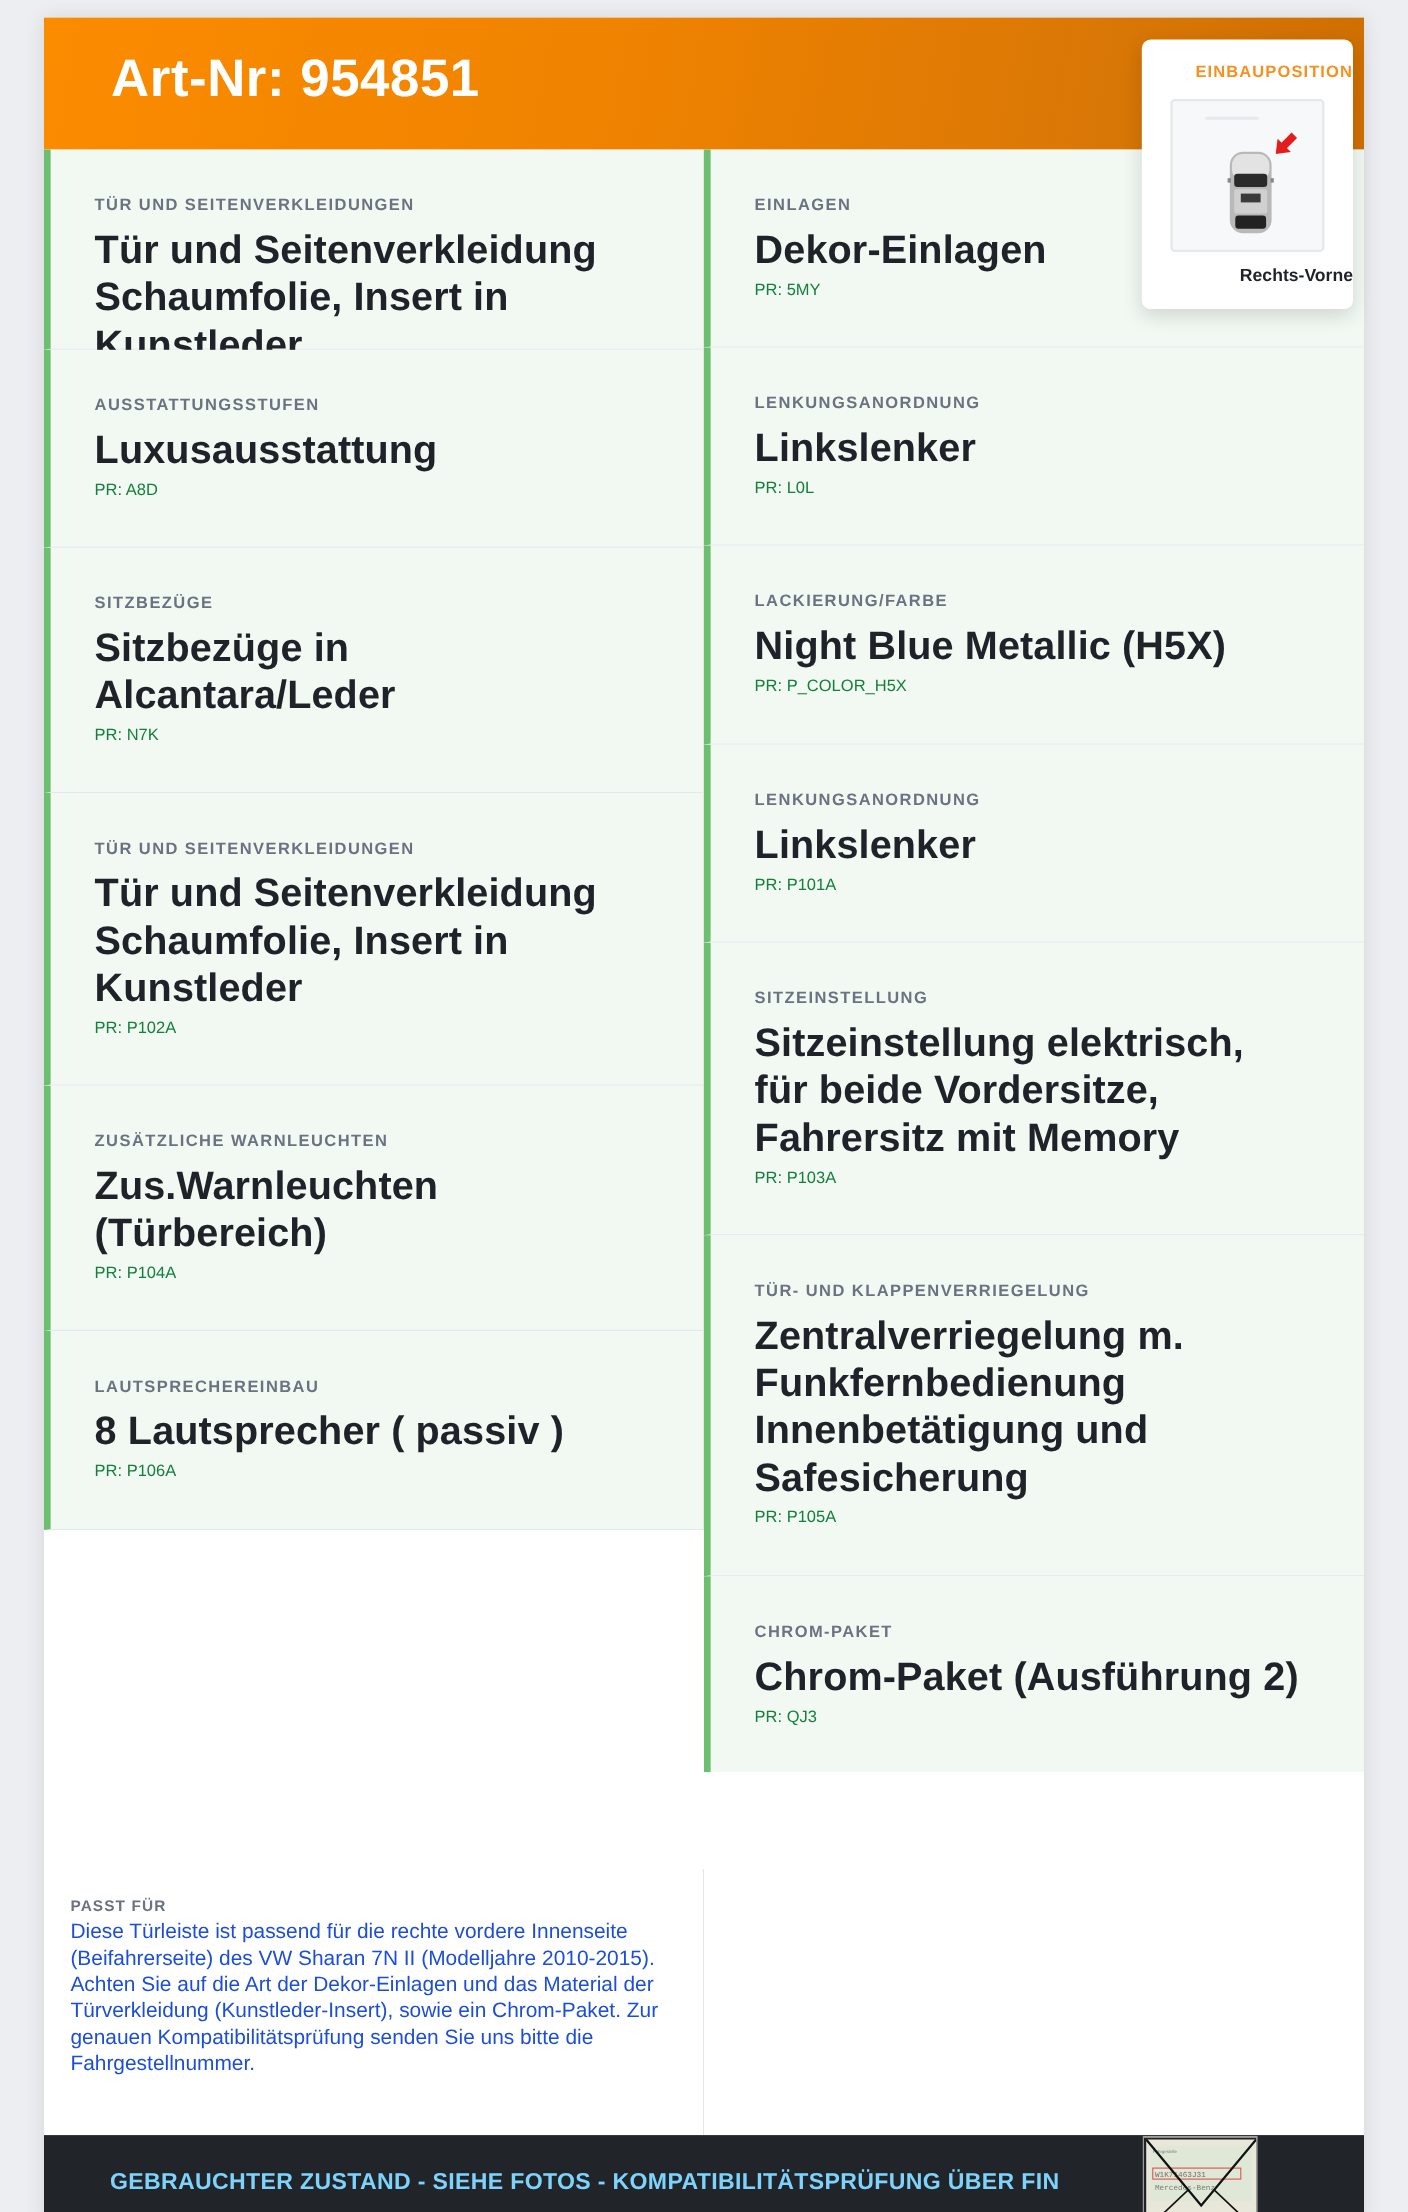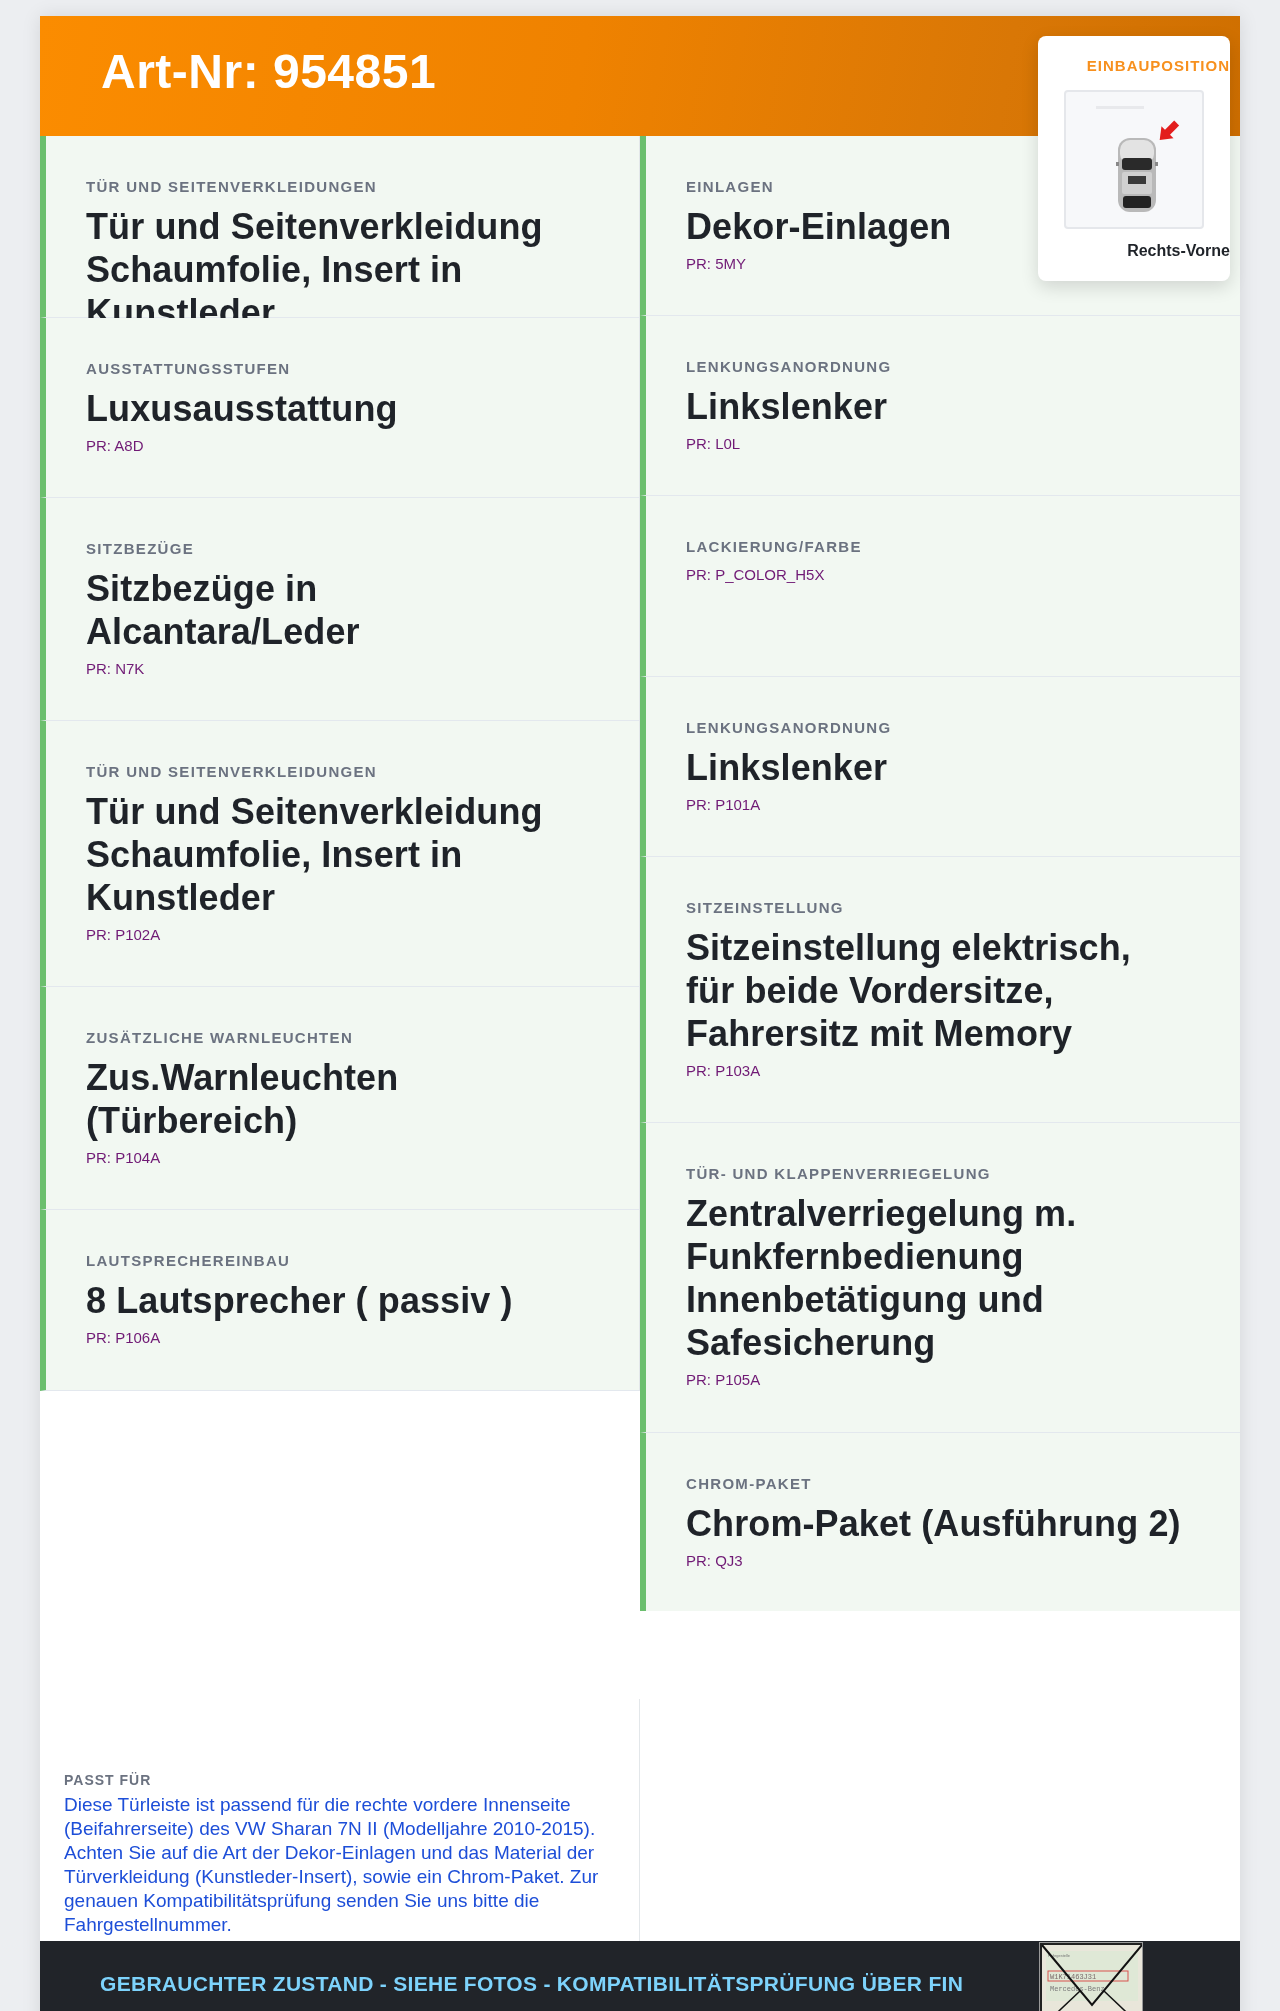--- a/index.html
+++ b/index.html
@@ -48,34 +48,34 @@
       text-transform: uppercase;
       line-height: 20px;
       margin-bottom: 8px;
     }
     .card .value {
       font-size: 36px; font-weight: 700; color: #1f2329;
       line-height: 43px;
       letter-spacing: 0.1px;
     }
     .card .pr {
-      font-size: 15px; color: #701a75;
+      font-size: 15px; color: #15803d;
       line-height: 20px;
       margin-top: 6px;
     }
     .passt {
       position: absolute; left: 0; top: 1683px;
       width: 600px; height: 242px;
       border-right: 1px solid #e3e7ea;
       padding: 24px 22px 0 24px;
       background: #ffffff;
     }
     .passt .plabel {
       font-size: 14px; font-weight: 700; letter-spacing: 1px; color: #6b7280;
-      line-height: 18px; margin-bottom: 4px; margin-top: 48px;
+      line-height: 18px; margin-bottom: 4px;
     }
     .passt .ptext {
       font-size: 19px; color: #1d4ed8; line-height: 24px;
     }
     .footer {
       position: absolute; left: 0; top: 1925px;
       width: 1200px; height: 86px;
       background: #212429;
     }
     .footer .ftext {
@@ -165,20 +165,21 @@
       <div class="value">Dekor-Einlagen</div>
       <div class="pr">PR: 5MY</div>
     </div>
     <div class="card" style="height:180px">
       <div class="label">Lenkungsanordnung</div>
       <div class="value">Linkslenker</div>
       <div class="pr">PR: L0L</div>
     </div>
     <div class="card" style="height:181px">
       <div class="label">Lackierung/Farbe</div>
+      <div class="value" style="white-space:nowrap">Night Blue Metallic (H5X)</div>
       <div class="pr">PR: P_COLOR_H5X</div>
     </div>
     <div class="card" style="height:180px">
       <div class="label">Lenkungsanordnung</div>
       <div class="value">Linkslenker</div>
       <div class="pr">PR: P101A</div>
     </div>
     <div class="card" style="height:266px">
       <div class="label">Sitzeinstellung</div>
       <div class="value" style="width:480px">Sitzeinstellung elektrisch, für beide Vordersitze, Fahrersitz mit Memory</div>

